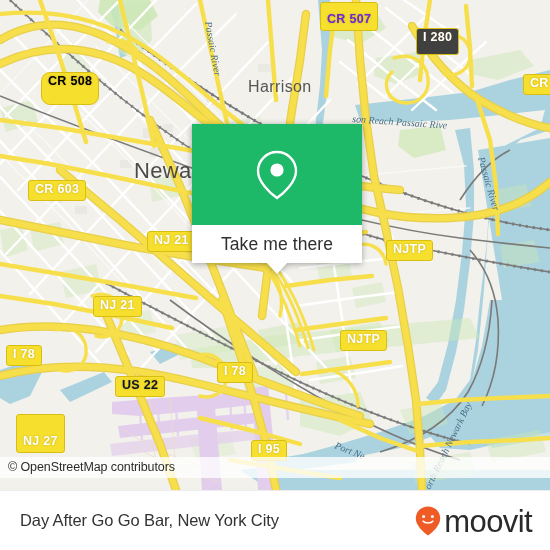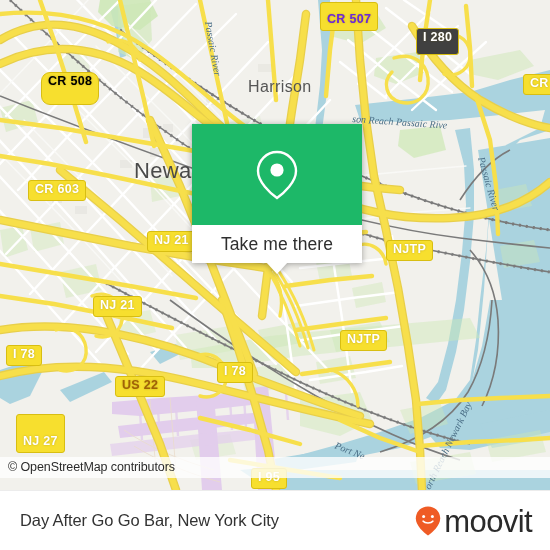--- a/index.html
+++ b/index.html
@@ -377,23 +377,23 @@
         <div style="position: absolute; left: 416px; top: 28px; background: #404040; border: 1.6px solid rgb(216, 190, 18); border-radius: 3px; padding: 1px 6px 8px; font-size: 12.5px; font-weight: bold; color: rgb(255, 255, 255); letter-spacing: 0.3px; white-space: nowrap; text-shadow: rgba(120, 100, 0, 0.45) 0px 0px 2px; line-height: 1.25;"><span>I 280</span></div>
         <div style="position: absolute; left: 41px; top: 72px; background: rgb(247, 223, 46); border: 1.6px solid rgb(216, 190, 18); border-radius: 9px; padding: 1px 6px 14px; font-size: 12.5px; font-weight: bold; color: #000000; letter-spacing: 0.3px; white-space: nowrap; text-shadow: rgba(120, 100, 0, 0.45) 0px 0px 2px; line-height: 1.25;"><span>CR 508</span></div>
         <div style="position: absolute; left: 523px; top: 74px; background: rgb(247, 223, 46); border: 1.6px solid rgb(216, 190, 18); border-radius: 3px; padding: 1px 6px 2px; font-size: 12.5px; font-weight: bold; color: rgb(255, 255, 255); letter-spacing: 0.3px; white-space: nowrap; text-shadow: rgba(120, 100, 0, 0.45) 0px 0px 2px; line-height: 1.25;"><span>CR 5</span></div>
         <div style="position: absolute; left: 28px; top: 180px; background: rgb(247, 223, 46); border: 1.6px solid rgb(216, 190, 18); border-radius: 3px; padding: 1px 6px 2px; font-size: 12.5px; font-weight: bold; color: rgb(255, 255, 255); letter-spacing: 0.3px; white-space: nowrap; text-shadow: rgba(120, 100, 0, 0.45) 0px 0px 2px; line-height: 1.25;"><span>CR 603</span></div>
         <div style="position: absolute; left: 147px; top: 231px; background: rgb(247, 223, 46); border: 1.6px solid rgb(216, 190, 18); border-radius: 3px; padding: 1px 6px 2px; font-size: 12.5px; font-weight: bold; color: rgb(255, 255, 255); letter-spacing: 0.3px; white-space: nowrap; text-shadow: rgba(120, 100, 0, 0.45) 0px 0px 2px; line-height: 1.25;"><span>NJ 21</span></div>
         <div style="position: absolute; left: 386px; top: 240px; background: rgb(247, 223, 46); border: 1.6px solid rgb(216, 190, 18); border-radius: 3px; padding: 1px 6px 2px; font-size: 12.5px; font-weight: bold; color: rgb(255, 255, 255); letter-spacing: 0.3px; white-space: nowrap; text-shadow: rgba(120, 100, 0, 0.45) 0px 0px 2px; line-height: 1.25;"><span>NJTP</span></div>
         <div style="position: absolute; left: 93px; top: 296px; background: rgb(247, 223, 46); border: 1.6px solid rgb(216, 190, 18); border-radius: 3px; padding: 1px 6px 2px; font-size: 12.5px; font-weight: bold; color: rgb(255, 255, 255); letter-spacing: 0.3px; white-space: nowrap; text-shadow: rgba(120, 100, 0, 0.45) 0px 0px 2px; line-height: 1.25;"><span>NJ 21</span></div>
         <div style="position: absolute; left: 340px; top: 330px; background: rgb(247, 223, 46); border: 1.6px solid rgb(216, 190, 18); border-radius: 3px; padding: 1px 6px 2px; font-size: 12.5px; font-weight: bold; color: rgb(255, 255, 255); letter-spacing: 0.3px; white-space: nowrap; text-shadow: rgba(120, 100, 0, 0.45) 0px 0px 2px; line-height: 1.25;"><span>NJTP</span></div>
         <div style="position: absolute; left: 6px; top: 345px; background: rgb(247, 223, 46); border: 1.6px solid rgb(216, 190, 18); border-radius: 3px; padding: 1px 6px 2px; font-size: 12.5px; font-weight: bold; color: rgb(255, 255, 255); letter-spacing: 0.3px; white-space: nowrap; text-shadow: rgba(120, 100, 0, 0.45) 0px 0px 2px; line-height: 1.25;"><span>I 78</span></div>
         <div style="position: absolute; left: 217px; top: 362px; background: rgb(247, 223, 46); border: 1.6px solid rgb(216, 190, 18); border-radius: 3px; padding: 1px 6px 2px; font-size: 12.5px; font-weight: bold; color: rgb(255, 255, 255); letter-spacing: 0.3px; white-space: nowrap; text-shadow: rgba(120, 100, 0, 0.45) 0px 0px 2px; line-height: 1.25;"><span>I 78</span></div>
-        <div style="position: absolute; left: 115px; top: 376px; background: rgb(247, 223, 46); border: 1.6px solid rgb(216, 190, 18); border-radius: 3px; padding: 1px 6px 2px; font-size: 12.5px; font-weight: bold; color: #a16207; letter-spacing: 0.3px; white-space: nowrap; text-shadow: rgba(120, 100, 0, 0.45) 0px 0px 2px; line-height: 1.25;"><span>US 22</span></div>
+        <div style="position: absolute; left: 115px; top: 376px; background: rgb(247, 223, 46); border: 1.6px solid rgb(216, 190, 18); border-radius: 3px; padding: 1px 6px 2px; font-size: 12.5px; font-weight: bold; color: #0f172a; letter-spacing: 0.3px; white-space: nowrap; text-shadow: rgba(120, 100, 0, 0.45) 0px 0px 2px; line-height: 1.25;"><span>US 22</span></div>
         <div style="position: absolute; left: 16px; top: 414px; background: rgb(247, 223, 46); border: 1.6px solid rgb(216, 190, 18); border-radius: 3px; padding: 19px 6px 2px; font-size: 12.5px; font-weight: bold; color: rgb(255, 255, 255); letter-spacing: 0.3px; white-space: nowrap; text-shadow: rgba(120, 100, 0, 0.45) 0px 0px 2px; line-height: 1.25;"><span>NJ 27</span></div>
-        <div style="position: absolute; left: 251px; top: 468px; background: rgb(247, 223, 46); border: 1.6px solid rgb(216, 190, 18); border-radius: 3px; padding: 1px 6px 2px; font-size: 12.5px; font-weight: bold; color: rgb(255, 255, 255); letter-spacing: 0.3px; white-space: nowrap; text-shadow: rgba(120, 100, 0, 0.45) 0px 0px 2px; line-height: 1.25;"><span>I 95</span></div>
+        <div style="position: absolute; left: 251px; top: 440px; background: rgb(247, 223, 46); border: 1.6px solid rgb(216, 190, 18); border-radius: 3px; padding: 1px 6px 2px; font-size: 12.5px; font-weight: bold; color: rgb(255, 255, 255); letter-spacing: 0.3px; white-space: nowrap; text-shadow: rgba(120, 100, 0, 0.45) 0px 0px 2px; line-height: 1.25;"><span>I 95</span></div>
       </div>
 
     <div id="attribution">© OpenStreetMap contributors</div>
   </div>
 
   <div id="callout">
     <div id="callout-top">
       <svg id="callout-pin" viewBox="0 0 46 52">
         <path d="M23 3 C12.5 3 4 11.5 4 22 C4 33 16 44 23 49 C30 44 42 33 42 22 C42 11.5 33.5 3 23 3 Z" fill="none" stroke="#ffffff" stroke-width="2.4"></path>
         <circle cx="23" cy="21" r="6.6" fill="#ffffff"></circle>

